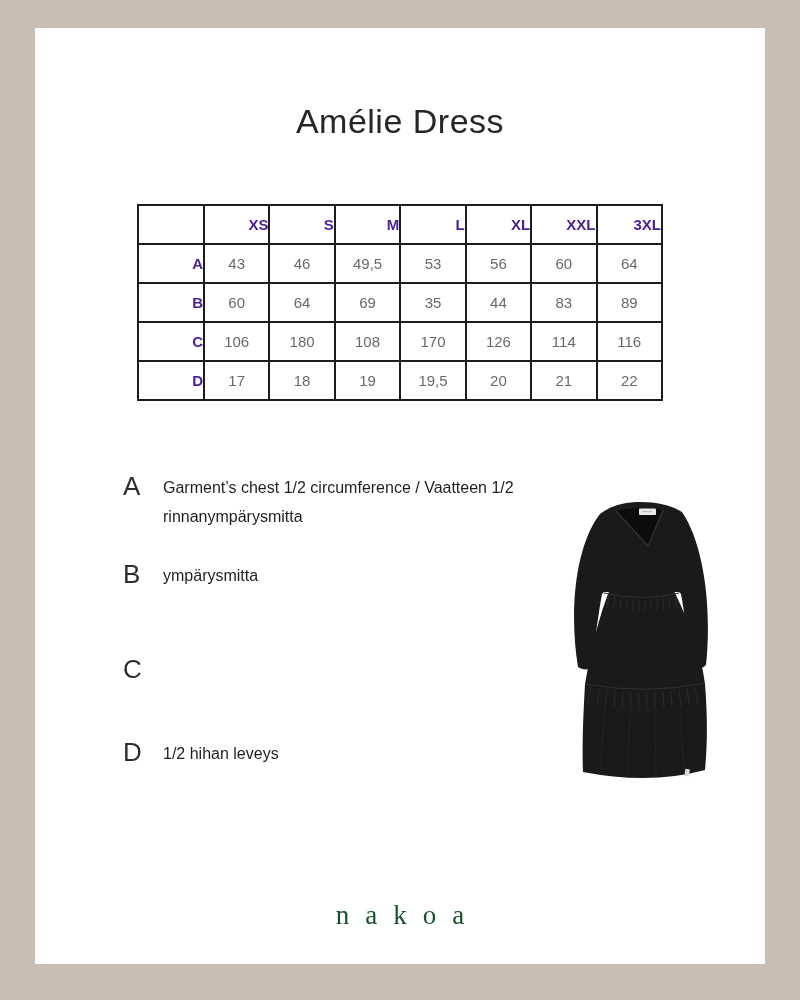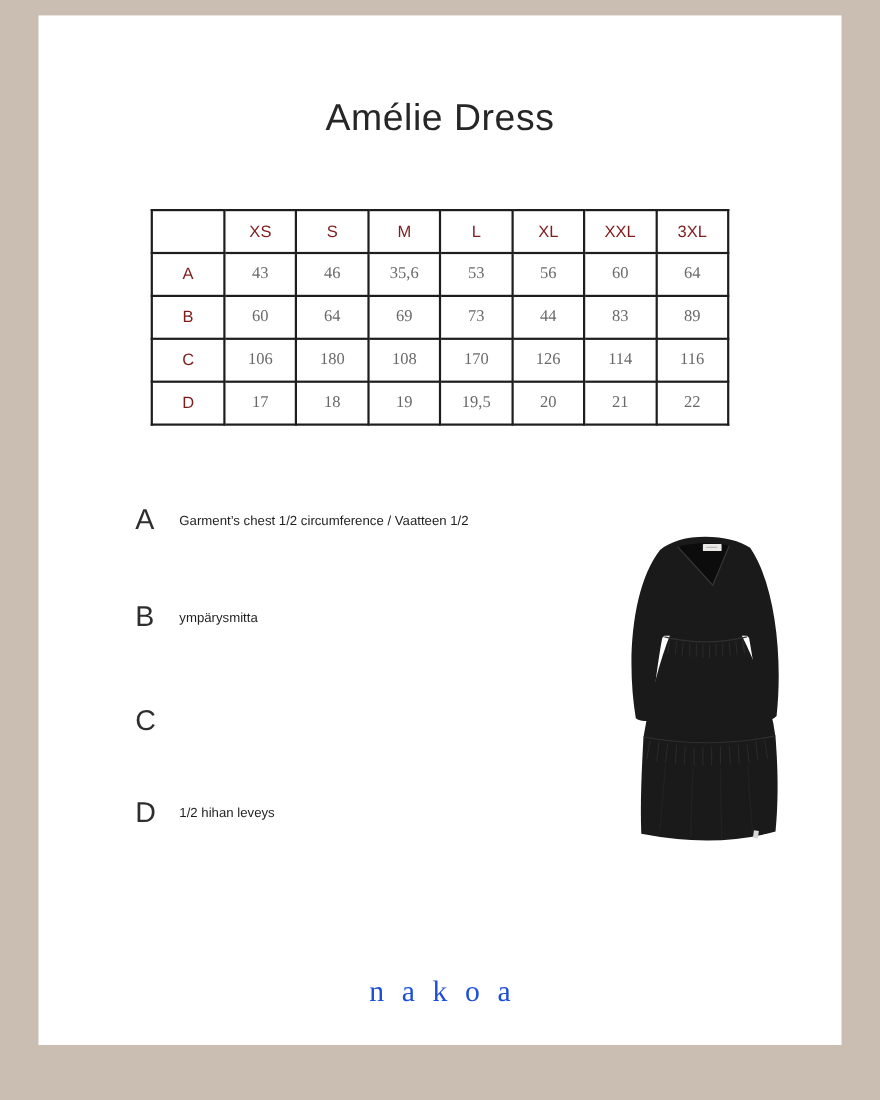--- a/index.html
+++ b/index.html
@@ -4,63 +4,63 @@
 <style>
   html,body{margin:0;padding:0;}
   body{
     width:800px;height:1000px;
     font-family:"Liberation Sans",sans-serif;
     background:var(--frame,#c9beb1);
     overflow:hidden;
   }
   #app{position:relative;width:800px;height:1000px;}
   .panel{
-    position:absolute;left:35px;top:14px;width:730px;height:936px;
+    position:absolute;left:35px;top:28px;width:730px;height:936px;
     background:var(--panel,#ffffff);
   }
   .title{
     position:absolute;left:0;top:74px;width:730px;
     text-align:center;font-size:34px;font-weight:400;
     letter-spacing:0.5px;color:#262626;
   }
   
   table.size-table{
     position:absolute;left:102px;top:176px;
     width:526px;height:186px;
     border-collapse:collapse;table-layout:fixed;
     font-size:15px;
   }
   table.size-table th, table.size-table td{
     border:2px solid var(--table-border,#1d1d1d);
     text-align:center;vertical-align:middle;
     padding:0;height:37px;
   }
-  table.size-table th{font-weight:400;color:#7f1d1d;}
-  table.size-table td{font-weight:400;color:var(--value-text,#696969);font-family:Liberation Serif, serif;}
+  table.size-table th{font-weight:700;color:#4c1d95;text-align:right;}
+  table.size-table td{font-weight:400;color:var(--value-text,#696969);}
   table.size-table .corner-col{width:64px;}
   
   .legend-row{
     position:absolute;left:88px;display:flex;align-items:flex-start;
   }
   .legend-letter{
     width:32px;flex:0 0 32px;
     font-size:26px;font-weight:400;color:#2e2e2e;line-height:27px;
   }
   .legend-text{
     margin-left:8px;max-width:410px;
-    font-size:12px;color:#1f1f1f;line-height:29px;
+    font-size:16px;color:#1f1f1f;line-height:29px;
   }
   
   .dress-photo{position:absolute;left:520px;top:466px;width:190px;height:295px;}
   
   .brand{
     position:absolute;left:0;top:872px;width:730px;
     text-align:center;
     font-family:"Liberation Serif",serif;
-    font-size:27px;font-weight:400;color:#1d4ed8;
+    font-size:27px;font-weight:400;color:#14532d;
     letter-spacing:16px;text-indent:16px;
   }
 </style>
 </head>
 <body style="--frame: #c9beb1; --panel: #ffffff; --table-border: #1d1d1d; --value-text: #696969;">
 
 <div id="app">
   <div class="panel">
 
     <div class="title">Amélie Dress</div>
@@ -76,32 +76,32 @@
             <th>XL</th>
             <th>XXL</th>
             <th>3XL</th>
           </tr>
         </thead>
       <tbody>
           <tr>
             <th>A</th>
             <td>43</td>
             <td>46</td>
-            <td>35,6</td>
+            <td>49,5</td>
             <td>53</td>
             <td>56</td>
             <td>60</td>
             <td>64</td>
           </tr>
           <tr>
             <th>B</th>
             <td>60</td>
             <td>64</td>
             <td>69</td>
-            <td>73</td>
+            <td>35</td>
             <td>44</td>
             <td>83</td>
             <td>89</td>
           </tr>
           <tr>
             <th>C</th>
             <td>106</td>
             <td>180</td>
             <td>108</td>
             <td>170</td>
@@ -120,20 +120,21 @@
             <td>22</td>
           </tr>
         </tbody>
     </table>
 
     <div id="legend-container">
         <div class="legend-row" style="top: 445px;">
           <div class="legend-letter">A</div>
           <div class="legend-text">
             <div>Garment’s chest 1/2 circumference / Vaatteen 1/2</div>
+            <div>rinnanympärysmitta</div>
           </div>
         </div>
         <div class="legend-row" style="top: 533px;">
           <div class="legend-letter">B</div>
           <div class="legend-text">
             <div>ympärysmitta</div>
           </div>
         </div>
         <div class="legend-row" style="top: 628px;">
           <div class="legend-letter">C</div>

